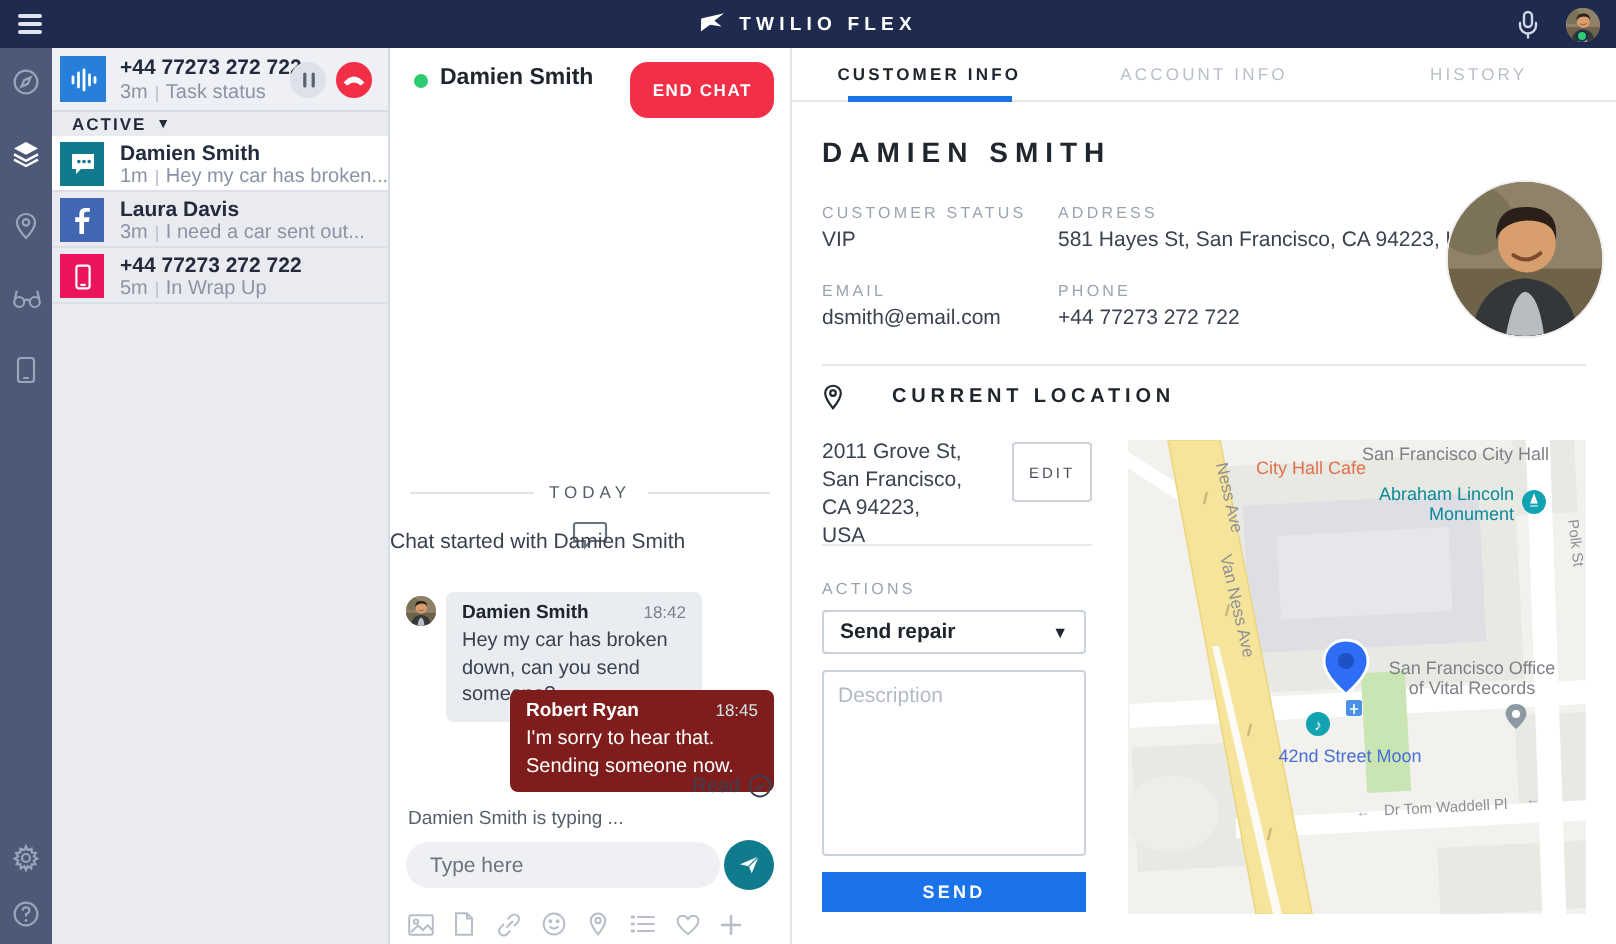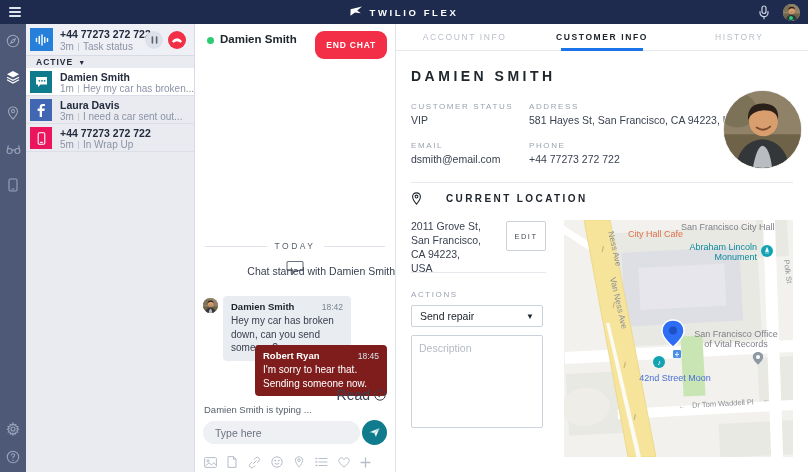--- a/index.html
+++ b/index.html
@@ -50,35 +50,35 @@
   .chat-name { position:absolute; left:25px; top:9px; font-size:11.5px; font-weight:bold; color:#20262e; }
   .endchat { position:absolute; right:8px; top:7px; height:28px; padding:0 11px; border:none; border-radius:9px; background:#f22f46; color:#fff; font-size:8.5px; font-weight:bold; letter-spacing:.8px; display:flex; align-items:center; cursor:pointer; font-family:inherit; }
   .chat-tabs { display:flex; height:18px; border-bottom:1px solid #e7eaef; }
   .chat-tab { flex:1; text-align:center; font-size:9px; letter-spacing:2px; color:#c3c8d2; position:relative; cursor:pointer; padding-top:2px; }
   .chat-tab.active { color:#252b35; font-weight:bold; }
   .chat-tab.active::after { content:""; position:absolute; left:50%; transform:translateX(-50%); bottom:-1px; width:32px; height:3px; background:#1a73e8; border-radius:1px; }
   .chat-body { position:absolute; top:50px; left:0; right:0; bottom:0; }
   .today { position:absolute; top:167px; left:10px; right:10px; display:flex; align-items:center; gap:8px; color:#555e6b; font-size:8.5px; letter-spacing:2.5px; }
   .today::before, .today::after { content:""; flex:1; height:1px; background:#dfe3e9; }
   .chat-start-icon { position:absolute; top:186px; left:0; right:0; display:flex; justify-content:center; color:#6b7280; }
-  .chat-start-text { position:absolute; top:191px; left:0; right:0; text-align:right; font-size:10.5px; color:#3a4150; }
+  .chat-start-text { position:absolute; top:191px; left:0; right:0; text-align:left; font-size:10.5px; color:#3a4150; }
   .msg-avatar { position:absolute; left:8px; top:224px; width:15px; height:15px; border-radius:50%; overflow:hidden; background:#a39a8a; }
   .bubble { position:absolute; border-radius:4px; padding:5px 8px 6px; }
   .bubble-head { display:flex; justify-content:space-between; align-items:baseline; gap:8px; margin-bottom:2px; }
   .bubble .author { font-size:9.5px; font-weight:bold; }
   .bubble .time { font-size:8.5px; }
   .bubble .text { font-size:10px; line-height:1.35; }
   .bubble.inbound { left:28px; top:222px; width:128px; background:#e9ecf0; }
   .bubble.inbound .author { color:#20262e; }
   .bubble.inbound .time { color:#7a8290; }
   .bubble.inbound .text { color:#3a4150; }
   .bubble.outbound { right:8px; top:271px; width:132px; background:#7f1d1d; }
   .bubble.outbound .author, .bubble.outbound .text { color:#fff; }
   .bubble.outbound .time { color:#cfe3e6; }
-  .receipt { position:absolute; top:313px; right:9px; display:flex; align-items:center; gap:4px; font-size:14px; color:#3a4150;justify-content:flex-end; }
+  .receipt { position:absolute; top:313px; right:9px; display:flex; align-items:center; gap:4px; font-size:10px; color:#3a4150;justify-content:flex-end; }
   .typing { position:absolute; top:330px; left:9px; font-size:9.5px; color:#555e6b; }
   .chat-input { position:absolute; top:347px; left:8px; width:157px; height:23px; border:none; border-radius:12px; background:#eef0f3; padding:0 12px; font-size:10.5px; color:#3a4150; font-family:inherit; outline:none; }
   .chat-input::placeholder { color:#6b7280; }
   .send-btn { position:absolute; top:346px; right:8px; width:25px; height:25px; border:none; border-radius:50%; background:#0f7b8c; display:flex; align-items:center; justify-content:center; cursor:pointer; }
   .chat-toolbar { position:absolute; top:381px; left:8px; right:22px; display:flex; justify-content:space-between; align-items:center; color:#b7bdc9; }
   .ct-icon { width:14px; height:14px; display:flex; align-items:center; justify-content:center; cursor:pointer; font-size:12px; }
 
   
   .custpanel { position:absolute; top:24px; left:395px; width:413px; bottom:0; background:#fff; border-left:1px solid #e2e6eb; }
   .cust-tabs { display:flex; height:27px; border-bottom:1px solid #e5e8ed; }
@@ -89,21 +89,21 @@
   .field-label { position:absolute; font-size:8px; letter-spacing:1.6px; color:#9aa3b0; }
   .field-value { position:absolute; font-size:10.5px; color:#3a4150; white-space:nowrap; }
   .big-avatar { position:absolute; left:328px; top:67px; width:77px; height:77px; border-radius:50%; overflow:hidden; background:#8f8268; box-shadow:0 0 0 1px #ececec; }
   .divider { position:absolute; left:15px; right:15px; height:1px; background:#e5e8ed; }
   .loc-head { position:absolute; left:15px; top:168px; display:flex; align-items:center; gap:24px; color:#20262e; }
   .loc-head .loc-title { font-size:10px; font-weight:bold; letter-spacing:2.4px; }
   .loc-addr { position:absolute; left:15px; top:196px; font-size:10.5px; color:#3a4150; line-height:1.33; }
   .edit-btn { position:absolute; left:110px; top:197px; width:40px; height:30px; background:#fff; border:1px solid #ccd2da; border-radius:2px; font-size:7.5px; letter-spacing:1.5px; color:#454d59; cursor:pointer; font-family:inherit; }
   .mini-divider { position:absolute; left:15px; width:135px; top:248px; height:1px; background:#e5e8ed; }
   .actions-label { position:absolute; left:15px; top:266px; font-size:8px; letter-spacing:1.6px; color:#9aa3b0; }
-  .action-select { position:absolute; left:15px; top:281px; width:132px; height:22px; border:1px solid #ccd2da; border-radius:2px; background:#fff; display:flex; align-items:center; padding:0 8px; font-size:10.5px; color:#20262e; font-weight:normal; cursor:pointer; }
+  .action-select { position:absolute; left:15px; top:281px; width:132px; height:22px; border:1px solid #ccd2da; border-radius:2px; background:#fff; display:flex; align-items:center; padding:0 8px; font-size:10.5px; color:#20262e; font-weight:bold; cursor:pointer; }
   .action-select .sel-caret { position:absolute; right:8px; font-size:8px; color:#20262e; }
   .desc-area { position:absolute; left:15px; top:311px; width:132px; height:93px; border:1px solid #ccd2da; border-radius:2px; resize:none; padding:6px 7px; font-size:10.5px; font-family:inherit; color:#3a4150; outline:none; }
   .desc-area::placeholder { color:#b4bac4; }
   .send-action { position:absolute; left:15px; top:412px; width:132px; height:20px; border:none; background:#1a73e8; color:#fff; font-size:9px; font-weight:bold; letter-spacing:1.6px; cursor:pointer; font-family:inherit; }
   .map { position:absolute; left:168px; top:196px; width:229px; height:237px; overflow:hidden; background:#f2f1ed; }
 </style>
 </head>
 <body>
 
 <svg width="0" height="0" style="position:absolute">
@@ -381,22 +381,22 @@
             <svg width="11" height="11" viewBox="0 0 11 11" stroke="currentColor" stroke-width="1.3" stroke-linecap="round">
               <path d="M5.5 1 v9 M1 5.5 h9"></path>
             </svg>
           </span>
       </div>
     </div>
   </div>
 
   <div class="custpanel">
     <div class="cust-tabs">
+      <div class="cust-tab active">CUSTOMER INFO</div>
       <div class="cust-tab">ACCOUNT INFO</div>
-      <div class="cust-tab active">CUSTOMER INFO</div>
       <div class="cust-tab">HISTORY</div>
     </div>
 
     <div class="cust-name">DAMIEN SMITH</div>
 
     <div class="field-label" style="left:15px; top:78px;">CUSTOMER STATUS</div>
     <div class="field-value" style="left:15px; top:90px;">VIP</div>
     <div class="field-label" style="left:133px; top:78px;">ADDRESS</div>
     <div class="field-value" style="left:133px; top:90px;">581 Hayes St, San Francisco, CA 94223, USA</div>
     <div class="field-label" style="left:15px; top:117px;">EMAIL</div>
@@ -429,20 +429,21 @@
     <button class="edit-btn">EDIT</button>
 
     <div class="mini-divider"></div>
 
     <div class="actions-label">ACTIONS</div>
     <div class="action-select">
       <span>Send repair</span>
       <span class="sel-caret">▼</span>
     </div>
     <textarea class="desc-area" placeholder="Description" style=""></textarea>
+    <button class="send-action">SEND</button>
 
     <div class="map">
       <svg width="229" height="237" viewBox="0 0 229 237" font-family="Liberation Sans, sans-serif">
         <rect width="229" height="237" fill="#f2f1ed"></rect>
         <g transform="rotate(-3 114 118)">
           <rect x="44" y="10" width="154" height="114" fill="#e9e9e4"></rect>
           <rect x="62" y="30" width="118" height="74" fill="#dedee5"></rect>
           <rect x="78" y="46" width="86" height="42" fill="#e6e6ec"></rect>
           <rect x="0" y="148" width="58" height="62" fill="#e9e9e4"></rect>
           <ellipse cx="18" cy="182" rx="24" ry="19" fill="#efede7"></ellipse>

